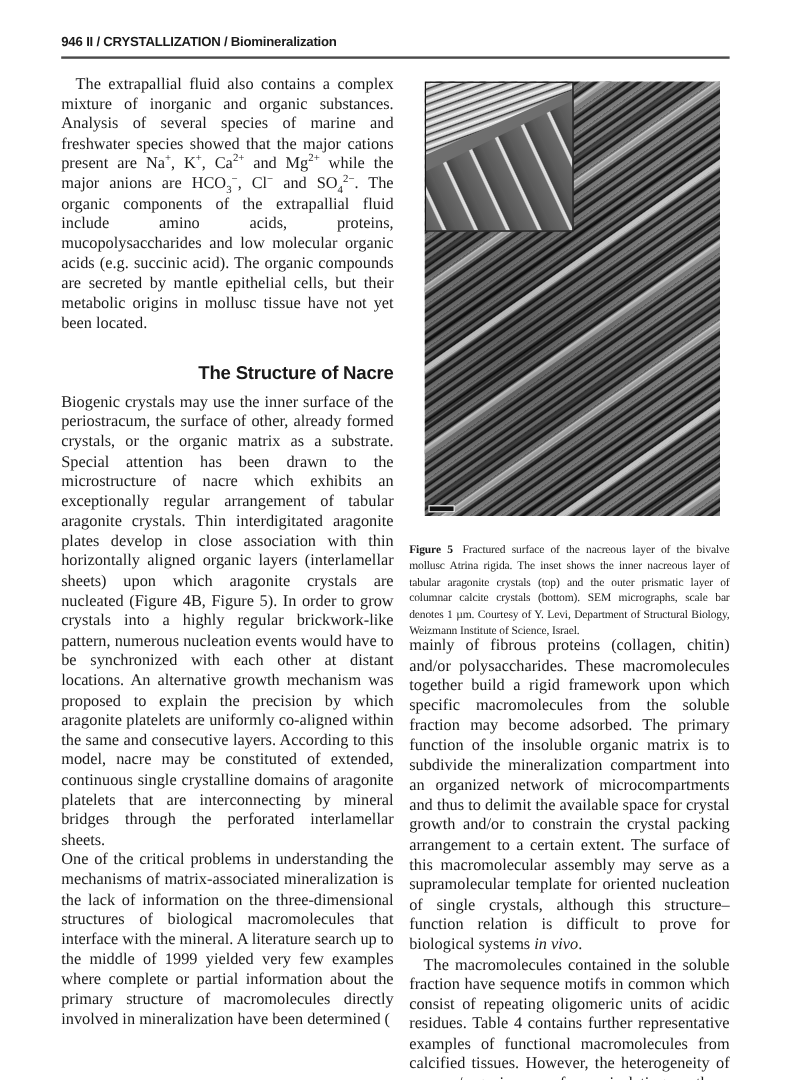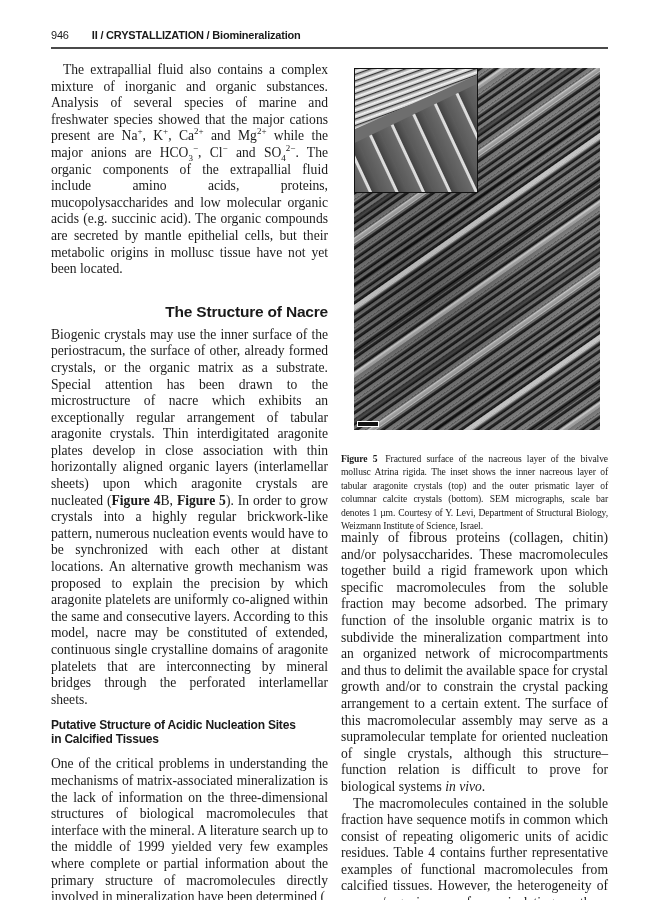--- a/index.html
+++ b/index.html
@@ -19,22 +19,22 @@
       left: 51px;
       top: 28px;
       width: 557px;
       height: 19px;
       border-bottom: 2px solid #4a4a4a;
       font-family: "Liberation Sans", sans-serif;
       font-size: 11px;
       line-height: 14px;
     }
     .running-head .pageno {
-      font-weight: normal;
-      margin-right: 20px;
+      font-weight: bold;
+      margin-right: 0;
       letter-spacing: -0.2px;
     }
     .running-head .section {
       font-weight: bold;
       letter-spacing: -0.2px;
     }
     .col {
       position: absolute;
       font-family: "Liberation Serif", serif;
       font-size: 13.6px;
@@ -158,40 +158,39 @@
       font-family: Liberation Serif, serif;
       font-size: 9.6px;
       line-height: 13.4px;
       text-align: justify;
       letter-spacing: -0.1px;
     }
     .figure-caption .fig-label {
       font-weight: bold;
       margin-right: 8px;
     }
-    b.ref { font-weight: bold; }
+    b.ref { font-weight: normal; }
     i { font-style: italic; }
   </style>
 </head>
 <body>
 
 <header class="running-head">
   <span class="pageno">946</span>
   <span class="section">II / CRYSTALLIZATION / Biomineralization</span>
 </header>
 
 <div class="col col-left">
   <p><span>The extrapallial fluid also contains a complex mixture of inorganic and organic substances. Analysis of several species of marine and freshwater species showed that the major cations present are Na</span><sup>+</sup><span>, K</span><sup>+</sup><span>, Ca</span><sup>2+</sup><span> and Mg</span><sup>2+</sup><span> while the major anions are HCO</span><sub>3</sub><sup>−</sup><span>, Cl</span><sup>−</sup><span> and SO</span><sub>4</sub><sup>2−</sup><span>. The organic components of the extrapallial fluid include amino acids, proteins, mucopolysaccharides and low molecular organic acids (e.g. succinic acid). The organic compounds are secreted by mantle epithelial cells, but their metabolic origins in mollusc tissue have not yet been located.</span></p>
 
   <h2 class="section-heading">The Structure of Nacre</h2>
 
   <p class="noindent"><span>Biogenic crystals may use the inner surface of the periostracum, the surface of other, already formed crystals, or the organic matrix as a substrate. Special attention has been drawn to the microstructure of nacre which exhibits an exceptionally regular arrangement of tabular aragonite crystals. Thin interdigitated aragonite plates develop in close association with thin horizontally aligned organic layers (interlamellar sheets) upon which aragonite crystals are nucleated (</span><b class="ref">Figure 4</b><span>B, </span><b class="ref">Figure 5</b><span>). In order to grow crystals into a highly regular brickwork-like pattern, numerous nucleation events would have to be synchronized with each other at distant locations. An alternative growth mechanism was proposed to explain the precision by which aragonite platelets are uniformly co-aligned within the same and consecutive layers. According to this model, nacre may be constituted of extended, continuous single crystalline domains of aragonite platelets that are interconnecting by mineral bridges through the perforated interlamellar sheets.</span></p>
 
 
-  <h3 class="subsection-heading" style="width:250px;">Putative Structure of Acidic Nucleation Sites in Calcified Tissues</h3>
 
   <p class="noindent"><span>One of the critical problems in understanding the mechanisms of matrix-associated mineralization is the lack of information on the three-dimensional structures of biological macromolecules that interface with the mineral. A literature search up to the middle of 1999 yielded very few examples where complete or partial information about the primary structure of macromolecules directly involved in mineralization have been determined (</span></p>
 </div>
 
 <figure class="figure" style="margin:0;">
   <div class="texture"></div>
   <div class="inset">
     <div class="inset-bottom"></div>
     <div class="inset-top"></div>
   </div>

